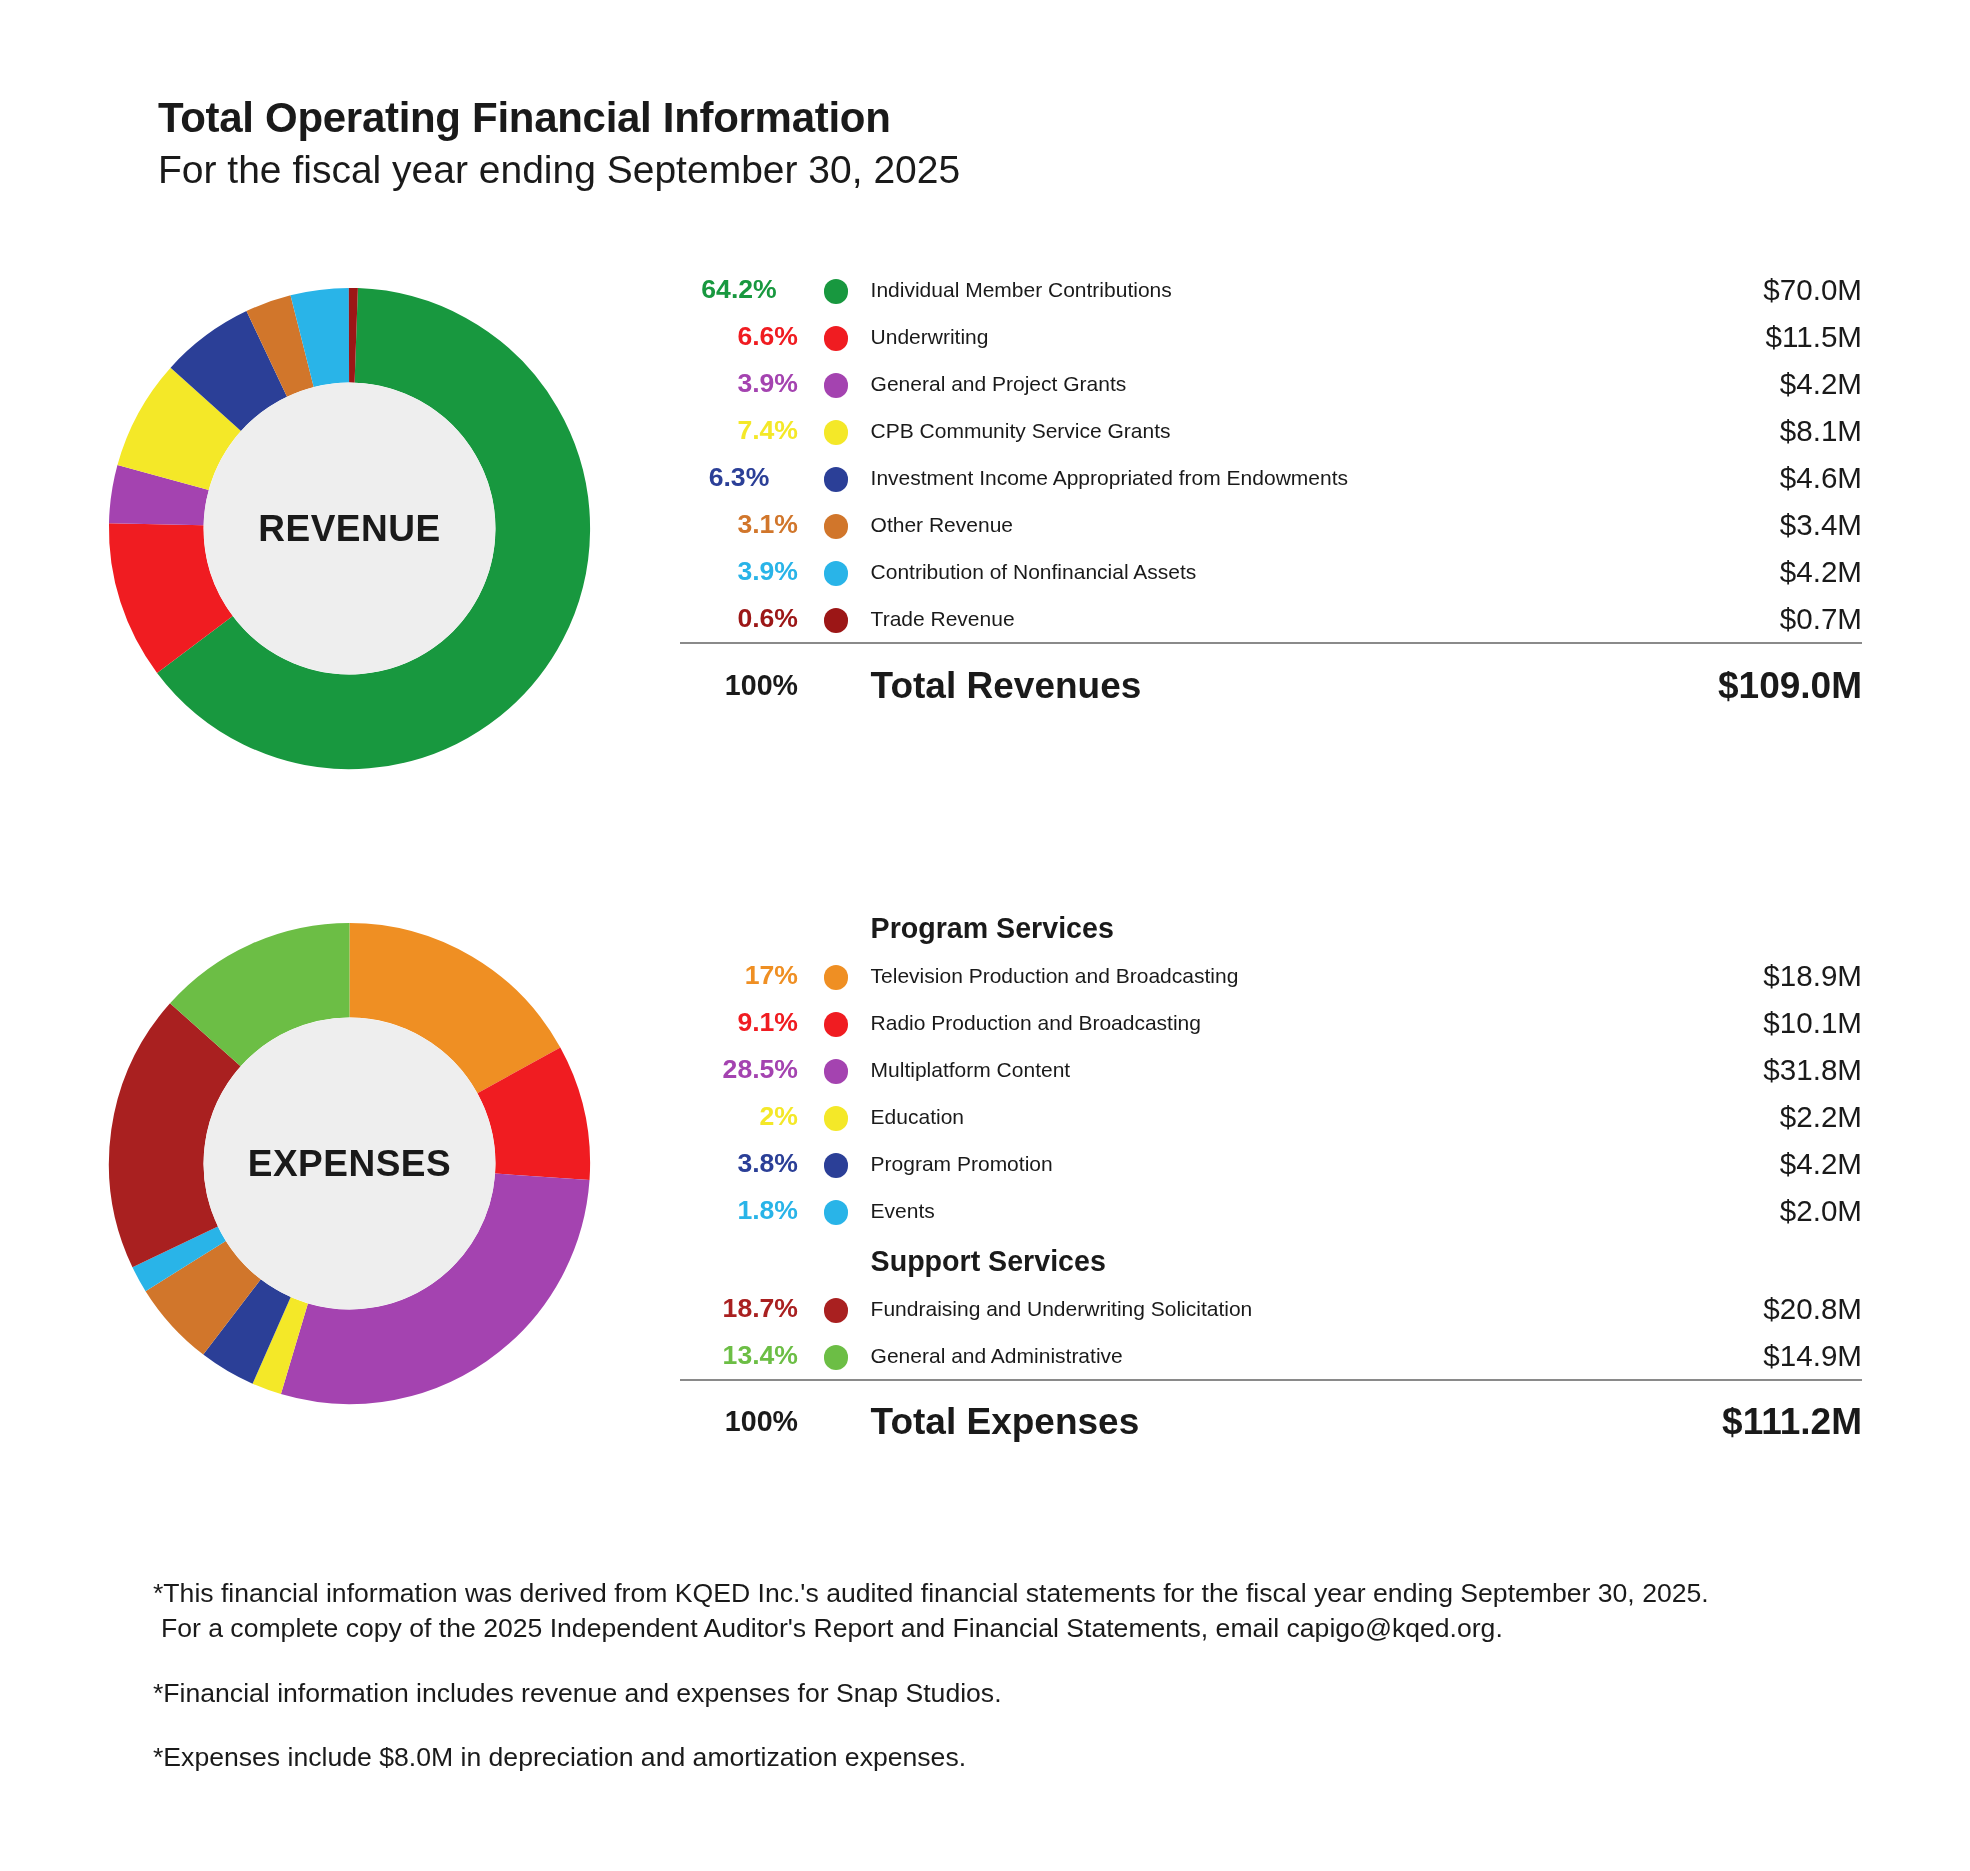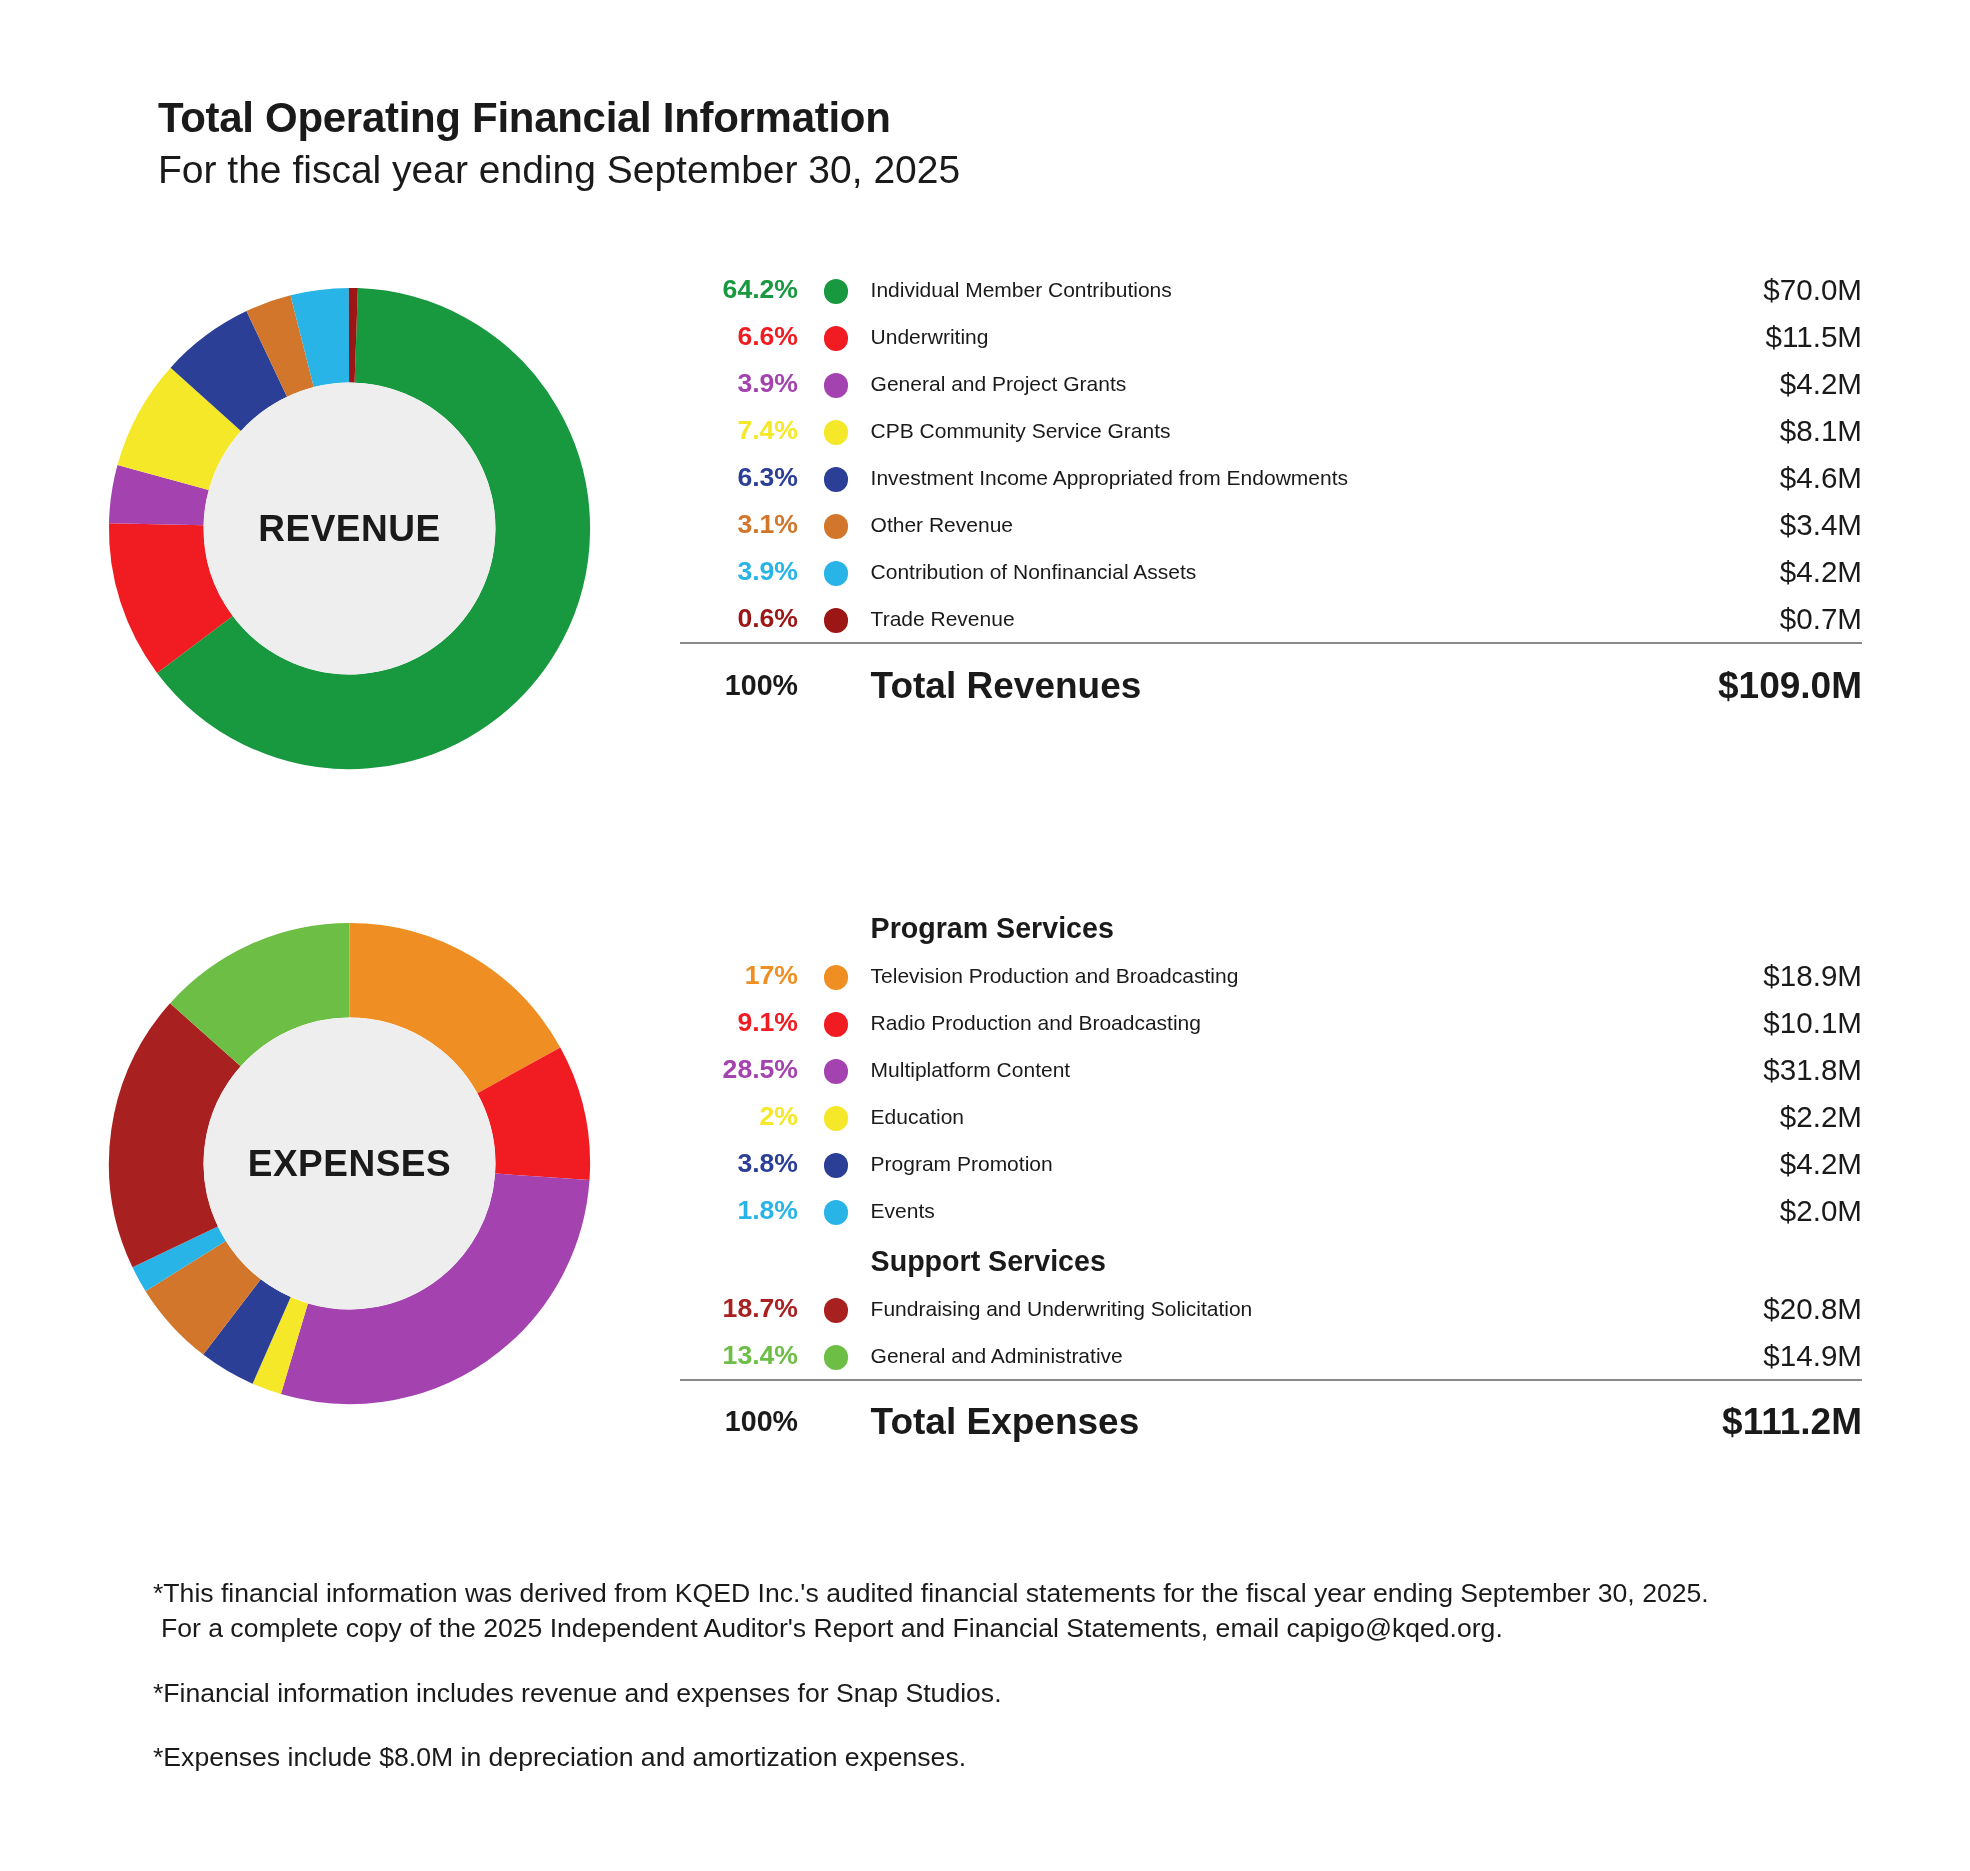--- a/index.html
+++ b/index.html
@@ -181,21 +181,21 @@
             <circle cx="250" cy="250" r="148" fill="#eeeeee"></circle>
           </svg>
         <div class="donut-label">REVENUE</div>
       </div>
     </div>
 
     <div class="legend">
       <table>
         <tbody id="revenue-rows">
             <tr>
-              <td class="pct" style="color: rgb(24, 152, 63);">64.2%</td>
+              <td class="pct" style="color: rgb(24, 152, 63); text-align: center;">64.2%</td>
               <td class="swatch-cell"><span class="swatch" style="background: rgb(24, 152, 63);"></span></td>
               <td class="label">Individual Member Contributions</td>
               <td class="amount">$70.0M</td>
             </tr>
             <tr>
               <td class="pct" style="color: rgb(240, 28, 33);">6.6%</td>
               <td class="swatch-cell"><span class="swatch" style="background: rgb(240, 28, 33);"></span></td>
               <td class="label">Underwriting</td>
               <td class="amount">$11.5M</td>
             </tr>
@@ -205,21 +205,21 @@
               <td class="label">General and Project Grants</td>
               <td class="amount">$4.2M</td>
             </tr>
             <tr>
               <td class="pct" style="color: rgb(244, 232, 40);">7.4%</td>
               <td class="swatch-cell"><span class="swatch" style="background: rgb(244, 232, 40);"></span></td>
               <td class="label">CPB Community Service Grants</td>
               <td class="amount">$8.1M</td>
             </tr>
             <tr>
-              <td class="pct" style="color: rgb(43, 63, 151);">6.3%</td>
+              <td class="pct" style="color: rgb(43, 63, 151); text-align: center;">6.3%</td>
               <td class="swatch-cell"><span class="swatch" style="background: rgb(43, 63, 151);"></span></td>
               <td class="label">Investment Income Appropriated from Endowments</td>
               <td class="amount">$4.6M</td>
             </tr>
             <tr>
               <td class="pct" style="color: rgb(209, 118, 43);">3.1%</td>
               <td class="swatch-cell"><span class="swatch" style="background: rgb(209, 118, 43);"></span></td>
               <td class="label">Other Revenue</td>
               <td class="amount">$3.4M</td>
             </tr>

